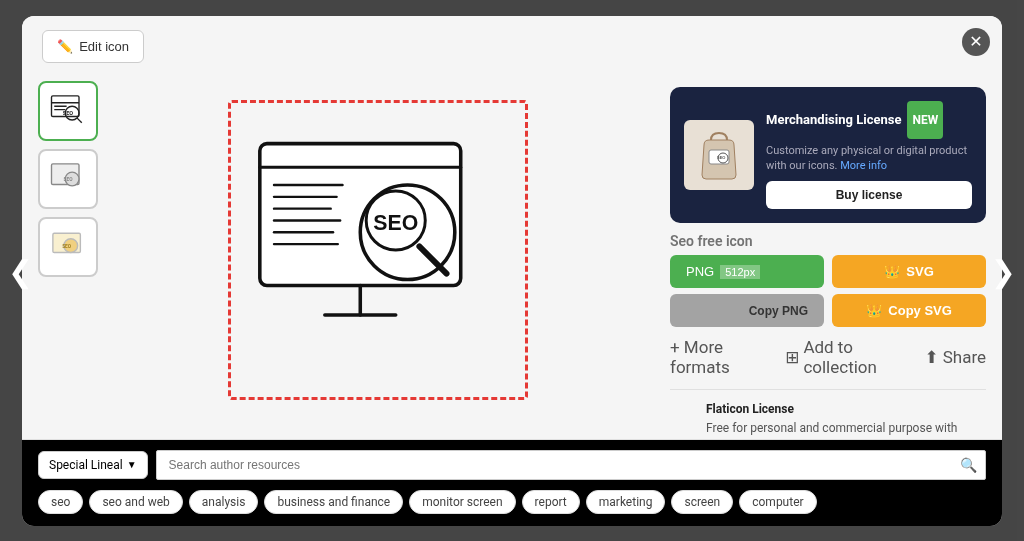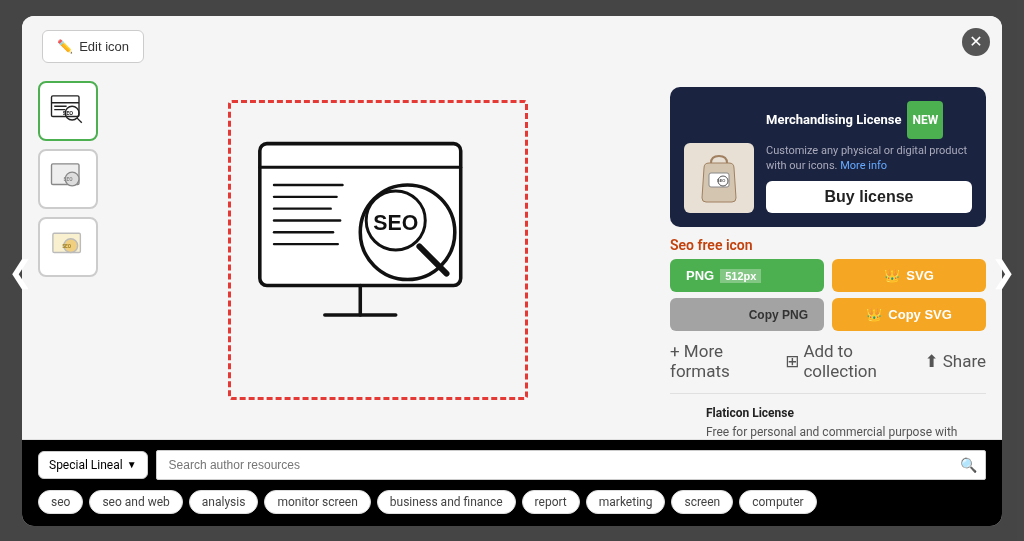--- a/index.html
+++ b/index.html
@@ -172,21 +172,21 @@
       gap: 10px;
       overflow-y: auto;
     }
 
     .license-card {
       background: #1a2340;
       border-radius: 10px;
       padding: 14px;
       display: flex;
       gap: 12px;
-      align-items: flex-end;
+      align-items: center;
       color: white;
     }
 
     .license-preview {
       width: 70px;
       height: 70px;
       background: #e8e0d5;
       border-radius: 6px;
       flex-shrink: 0;
       display: flex;
@@ -229,47 +229,47 @@
       color: #66aaff;
       text-decoration: none;
     }
 
     .buy-btn {
       background: white;
       color: #222;
       border: none;
       border-radius: 6px;
       padding: 7px 14px;
-      font-size: 16px;
+      font-size: 12px;
       font-weight: 600;
       cursor: pointer;
       width: 100%;
     }
 
     .section-title {
       font-size: 14px;
       font-weight: 600;
-      color: #c2410c;
+      color: #737373;
       margin-bottom: 6px;
     }
 
     .format-row {
       display: flex;
       gap: 8px;
       margin-bottom: 6px;
     }
 
     .format-btn-green {
       background: #4caf50;
       color: white;
       border: none;
       border-radius: 6px;
       padding: 9px 16px;
       font-size: 13px;
-      font-weight: 700;
+      font-weight: 400;
       cursor: pointer;
       display: flex;
       align-items: center;
       gap: 6px;
       flex: 1;
     }
 
     .px-badge {
       background: rgba(255,255,255,0.3);
       border-radius: 0;
@@ -612,22 +612,22 @@
         </div>
         <div class="search-input-wrap">
           <input class="search-input" type="text" placeholder="Search author resources" style="">
           <button class="search-icon-btn">🔍</button>
         </div>
       </div>
       <div class="tags-row" id="tags-container">
           <span class="tag">seo</span>
           <span class="tag">seo and web</span>
           <span class="tag">analysis</span>
+          <span class="tag">business and finance</span>
           <span class="tag">monitor screen</span>
-          <span class="tag">business and finance</span>
           <span class="tag">report</span>
           <span class="tag">marketing</span>
           <span class="tag">screen</span>
           <span class="tag">computer</span>
         </div>
     </div>
 
   </div>
 </div>
 

